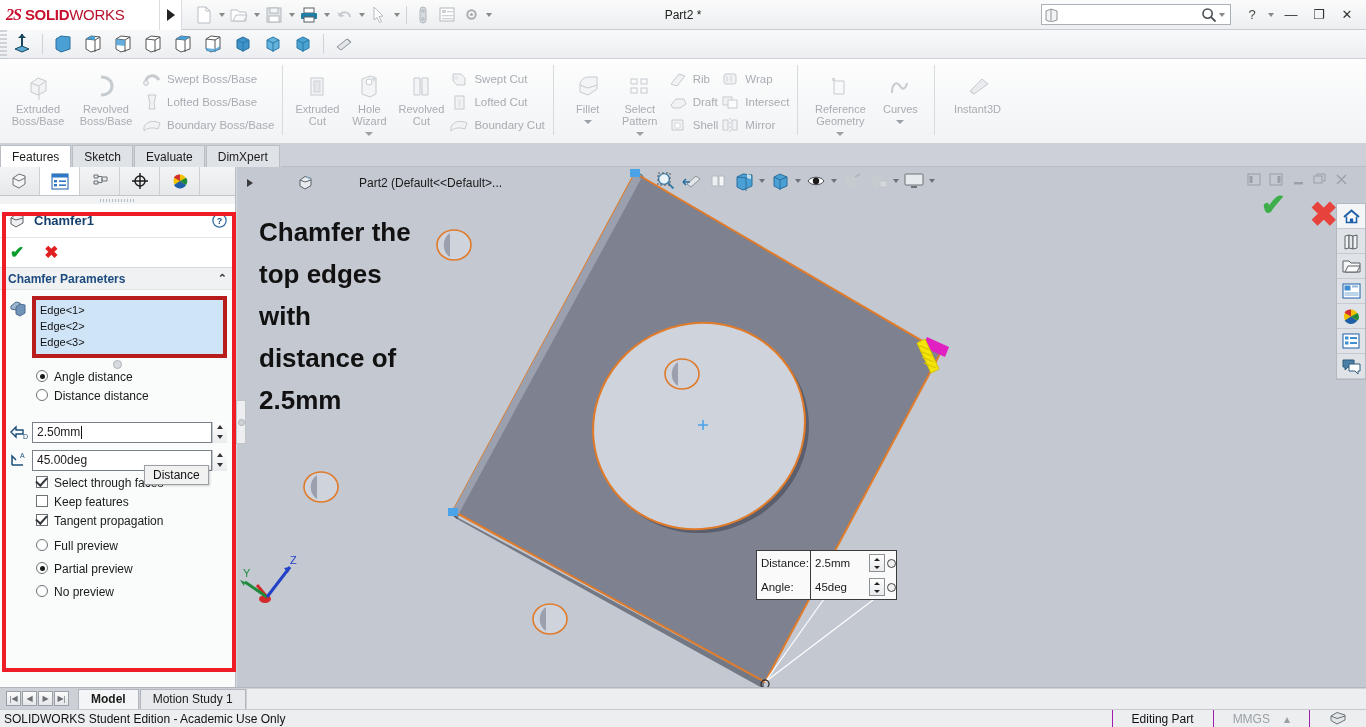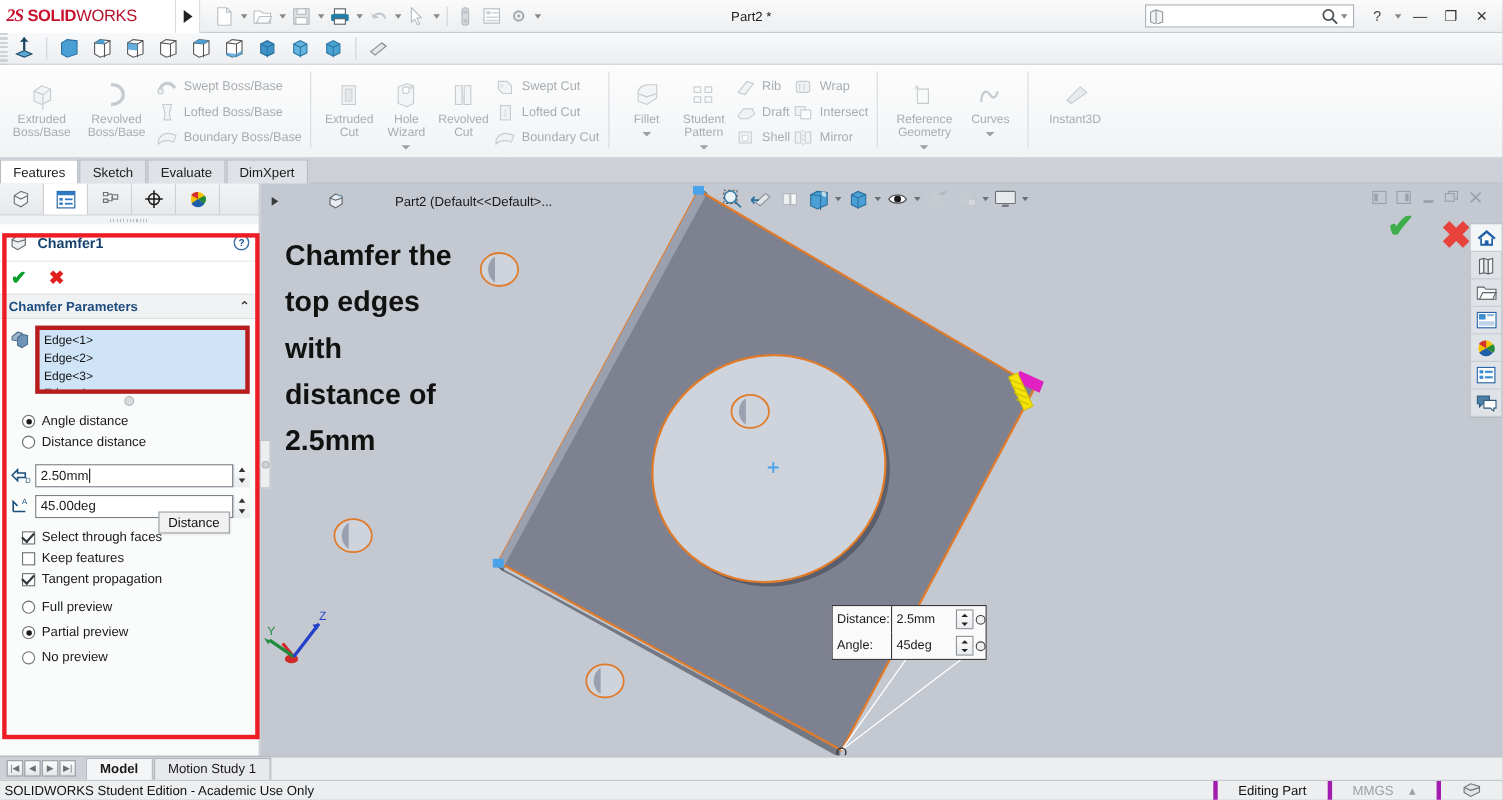--- a/index.html
+++ b/index.html
@@ -140,21 +140,21 @@
   .pm-body{background:#fafbfb;padding:6px 0 0 0;height:433px;}
   .selbox-row{display:flex;padding:0 8px 0 4px;align-items:flex-start;}
   .selbox-icon{width:28px;display:flex;align-items:flex-start;justify-content:center;padding-top:4px;}
   .selbox{
     flex:1;height:62px;background:#cfe4f7;border:4px solid #b91c1c;
     padding:2px 4px;font-size:11px;line-height:16px;color:#111;overflow:hidden;
   }
   .selhandle{height:12px;display:flex;align-items:center;justify-content:center;}
   .selhandle::after{content:"";width:7px;height:7px;border-radius:50%;background:#d7dade;border:1px solid #b0b4b8;}
 
-  .radio-row,.check-row{display:flex;align-items:flex-end;height:19px;padding-left:20px;font-size:12px;color:#1a1a1a;}
+  .radio-row,.check-row{display:flex;align-items:flex-start;height:19px;padding-left:36px;font-size:12px;color:#1a1a1a;}
   .radio-row.dim,.check-row.dim{color:#a9adb2;}
   .rd{width:12px;height:12px;border-radius:50%;border:1px solid #6c7176;background:#fff;margin-right:6px;position:relative;flex:none;}
   .rd.on::after{content:"";position:absolute;left:2.5px;top:2.5px;width:5px;height:5px;border-radius:50%;background:#1a1a1a;}
   .rd.dim{border-color:#c2c6ca;}
   .ck{width:12px;height:12px;border:1px solid #6c7176;background:#fff;margin-right:6px;position:relative;flex:none;}
   .ck.on::after{content:"";position:absolute;left:1px;top:-2px;width:5px;height:9px;border-right:2px solid #33383d;border-bottom:2px solid #33383d;transform:rotate(42deg);}
   .gap6{height:6px;}
   .gap4{height:4px;}
 
   .field-row{display:flex;align-items:center;padding:0 8px 0 4px;height:24px;margin-bottom:4px;}
@@ -234,21 +234,21 @@
      border:1px solid #b2b7bd;border-bottom:none;margin-right:1px;}
   .btab.active{background:#f4f5f6;font-weight:bold;}
   .btab-fill{flex:1;height:21px;background:#eceef0;border-top:1px solid #cfd3d7;}
 
   .statusbar{
     position:absolute;left:0;top:709px;width:1366px;height:18px;background:#eceef0;
     display:flex;align-items:center;font-size:12px;color:#111;border-top:1px solid #c6cad0;
   }
   .sb-left{padding-left:4px;}
   .sb-right{margin-left:auto;display:flex;align-items:center;}
-  .sb-cell{padding:0 19px;border-left:4px solid #a21caf;height:18px;display:flex;align-items:center;}
+  .sb-cell{padding:0 19px;border-left:1px solid #a21caf;height:18px;display:flex;align-items:center;}
   .sb-dim{color:#9aa0a6;}
 
   svg{display:block;}
 </style>
 </head>
 <body>
 
 <div class="app">
 
   <div class="titlebar">
@@ -562,21 +562,21 @@
         <span class="ic">
           <svg width="28" height="28" viewBox="0 0 28 28">
               <g fill="none" stroke="#c6cbd0">
                 <rect x="5" y="6" width="6" height="5"></rect>
                 <rect x="15" y="6" width="6" height="5"></rect>
                 <rect x="5" y="15" width="6" height="5"></rect>
                 <rect x="15" y="15" width="6" height="5"></rect>
               </g>
             </svg>
         </span>
-        <span>Student</span>
+        <span>Select</span>
         <span>Pattern</span>
         <span class="rcaret"></span>
       </div>
       <div class="rcol">
         <div class="rsmall">
           <span class="ic">
             <svg width="20" height="18" viewBox="0 0 20 18">
                 <path d="M3 14l8-10 6 2-8 10z" fill="#f1f2f3" stroke="#c6cbd0"></path>
               </svg>
           </span>

